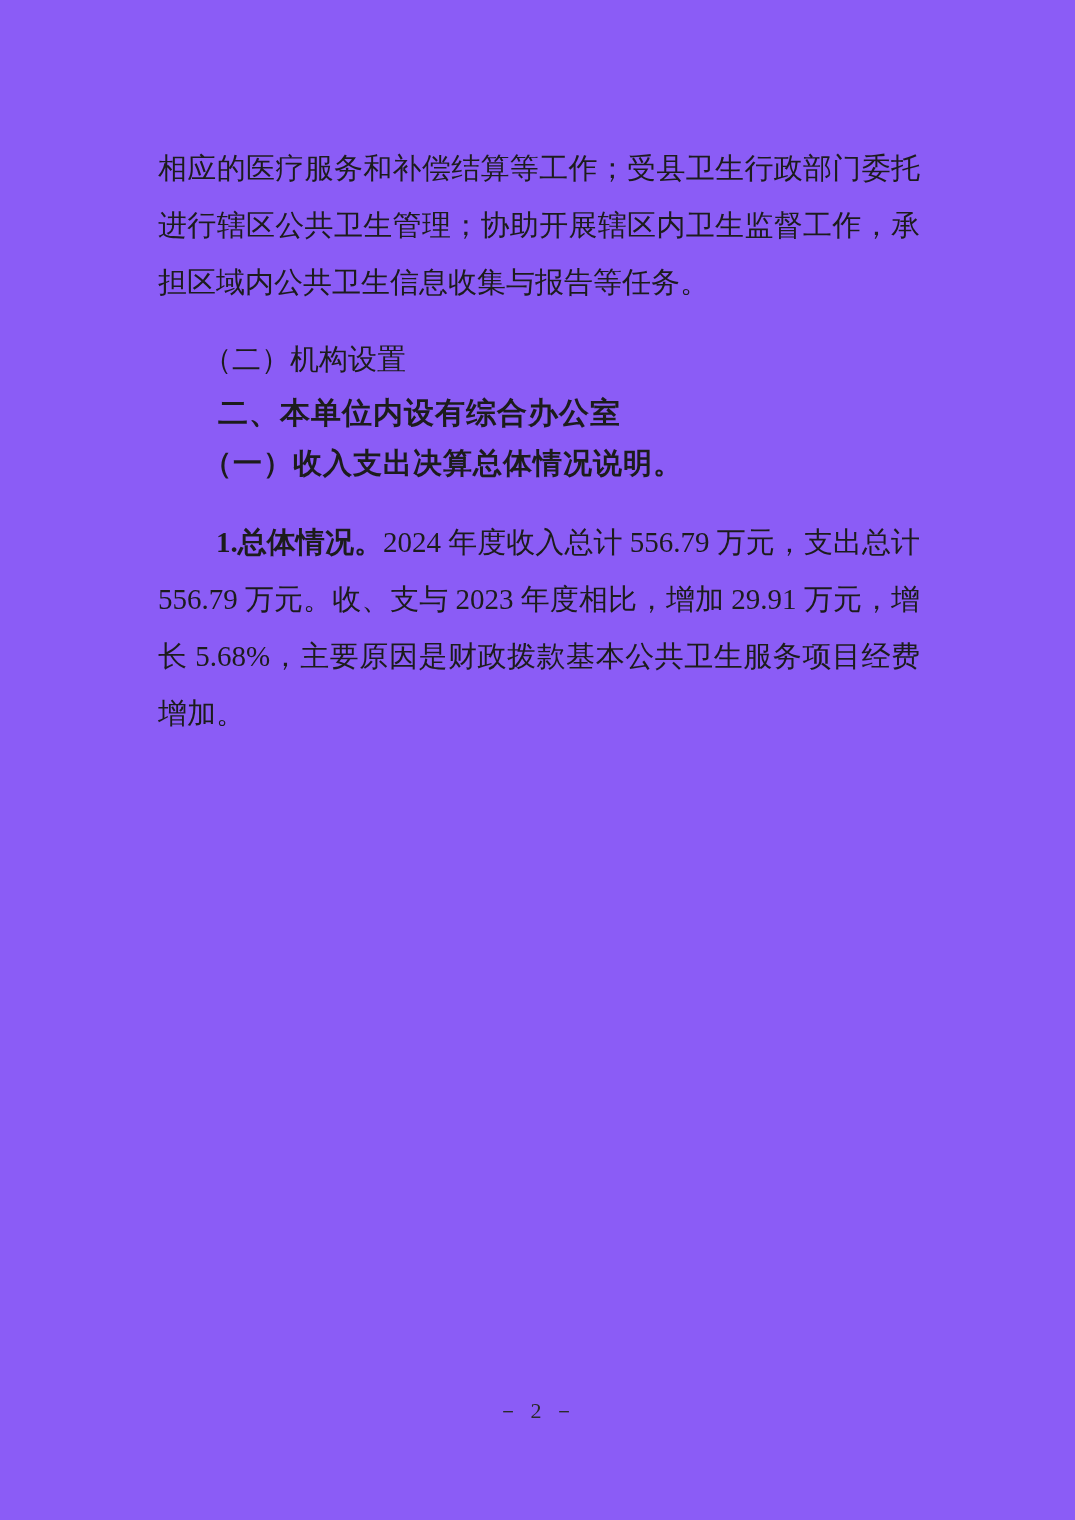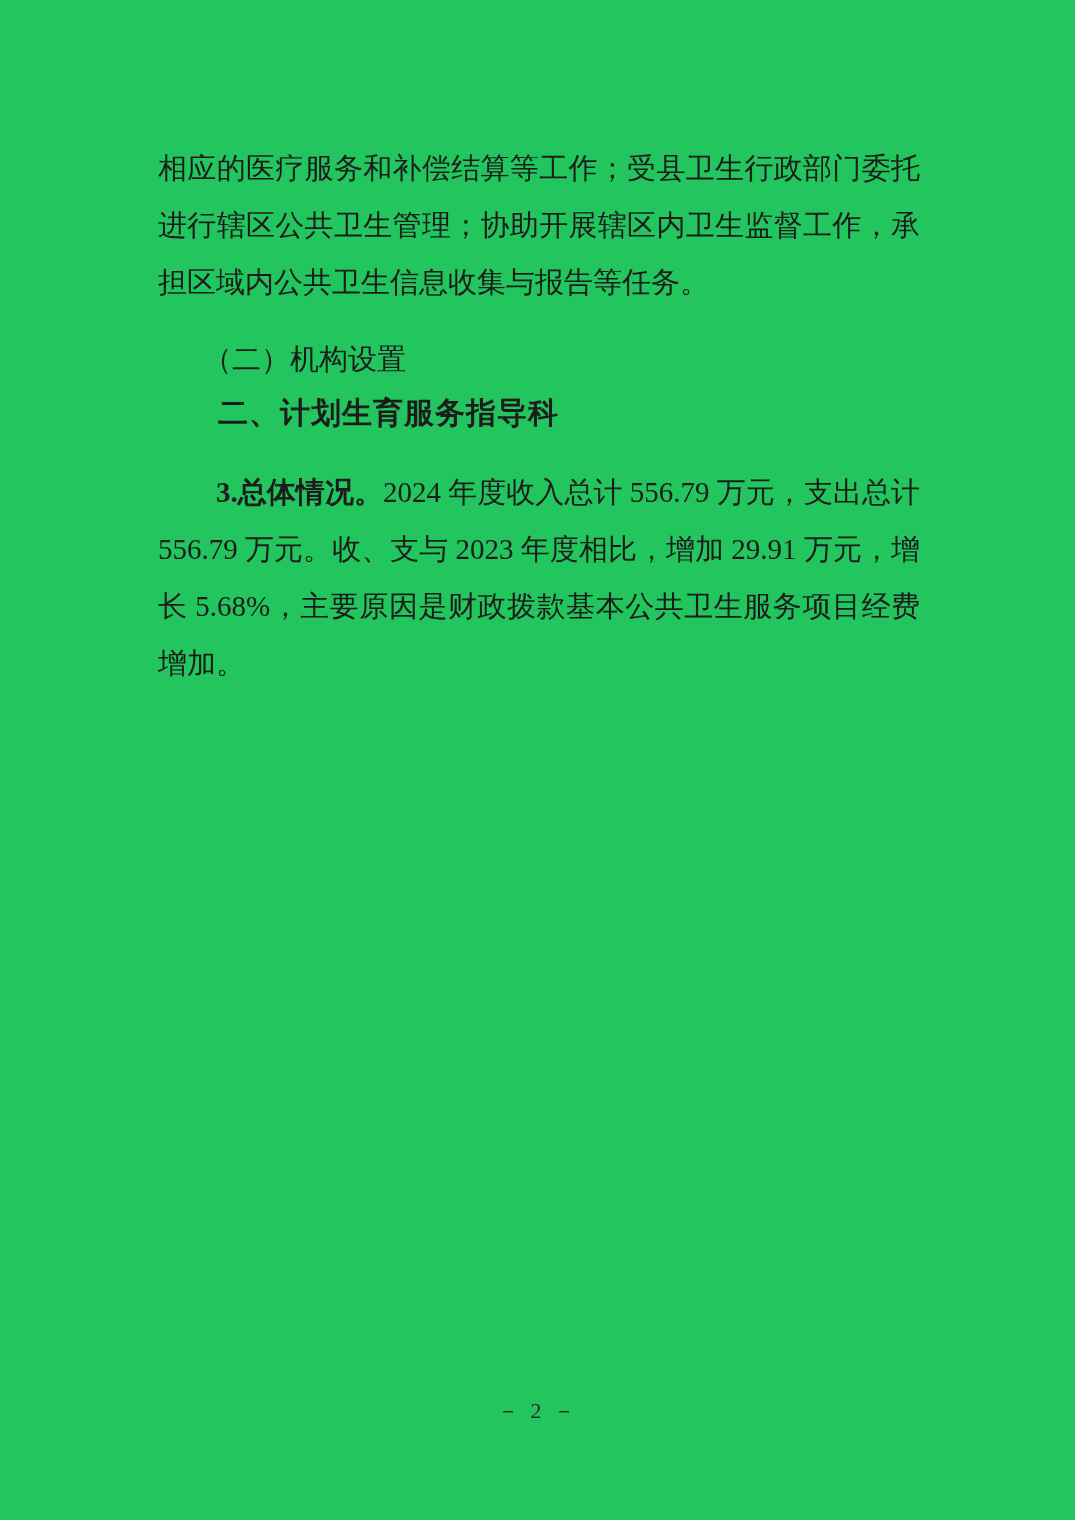--- a/index.html
+++ b/index.html
@@ -4,21 +4,21 @@
 <style>
   html, body {
     margin: 0;
     padding: 0;
     background: #ffffff;
   }
   .page {
     position: relative;
     width: 1075px;
     height: 1520px;
-    background: #22c55e;
+    background: #8b5cf6;
     overflow: hidden;
     font-family: "Liberation Serif", "DejaVu Serif", serif;
     color: #1c1c1c;
   }
   .content {
     position: absolute;
     left: 158px;
     top: 140px;
     width: 762px;
   }
@@ -84,22 +84,23 @@
 <body>
 
 <div class="page">
   <div class="content">
 
     <p class="body-para">相应的医疗服务和补偿结算等工作；受县卫生行政部门委托进行辖区公共卫生管理；协助开展辖区内卫生监督工作，承担区域内公共卫生信息收集与报告等任务。</p>
 
     <h3 class="kai-heading">（二）机构设置</h3>
 
 
-    <h2 class="hei-heading">二、计划生育服务指导科</h2>
+    <h2 class="hei-heading">二、本单位内设有综合办公室</h2>
 
+    <h3 class="sub-heading">（一）收入支出决算总体情况说明。</h3>
 
-    <p class="body-para indent2 overview-para"><span class="para-lead">3.总体情况。</span><span>2024 年度收入总计 556.79 万元，支出总计 556.79 万元。收、支与 2023 年度相比，增加 29.91 万元，增长 5.68%，主要原因是财政拨款基本公共卫生服务项目经费增加。</span></p>
+    <p class="body-para indent2 overview-para"><span class="para-lead">1.总体情况。</span><span>2024 年度收入总计 556.79 万元，支出总计 556.79 万元。收、支与 2023 年度相比，增加 29.91 万元，增长 5.68%，主要原因是财政拨款基本公共卫生服务项目经费增加。</span></p>
 
 
   </div>
 
   <div class="footer">－ 2 －</div>
 </div>
 
 </body></html>

